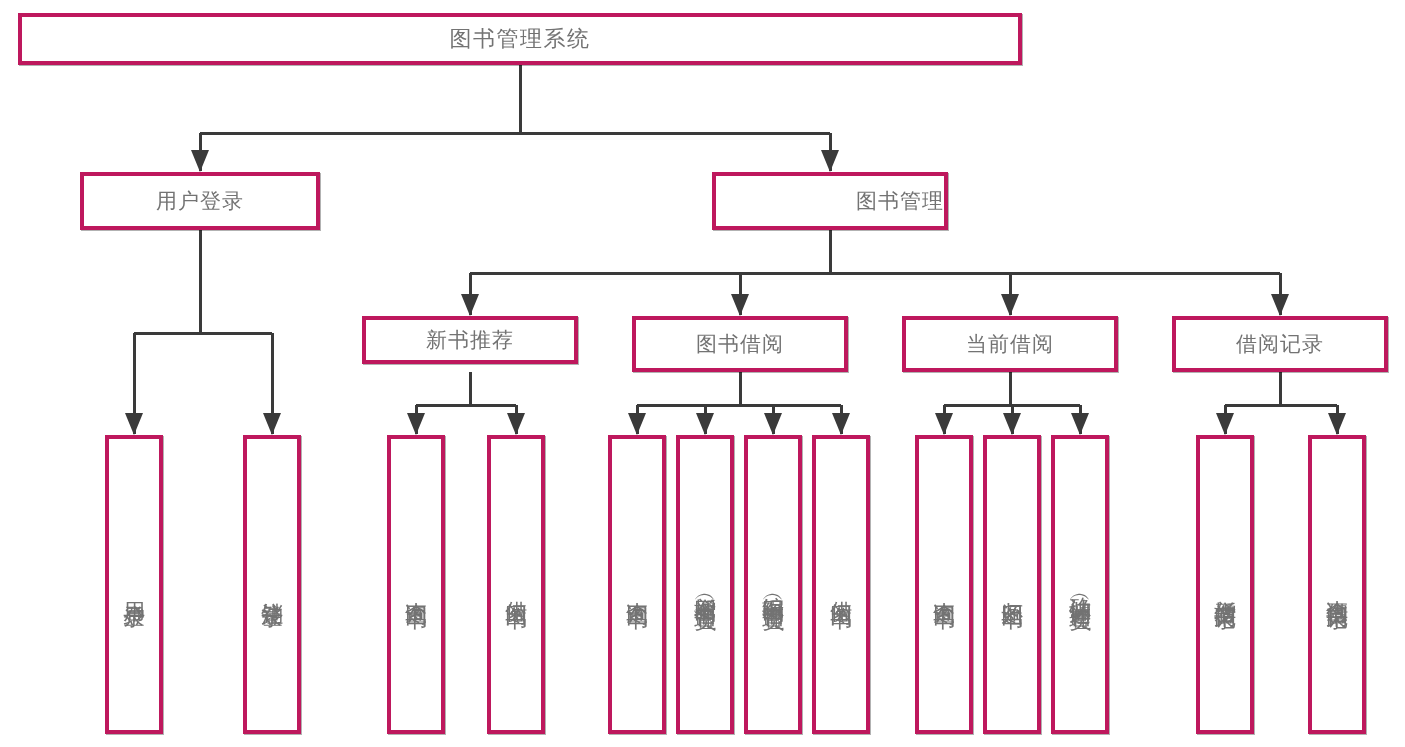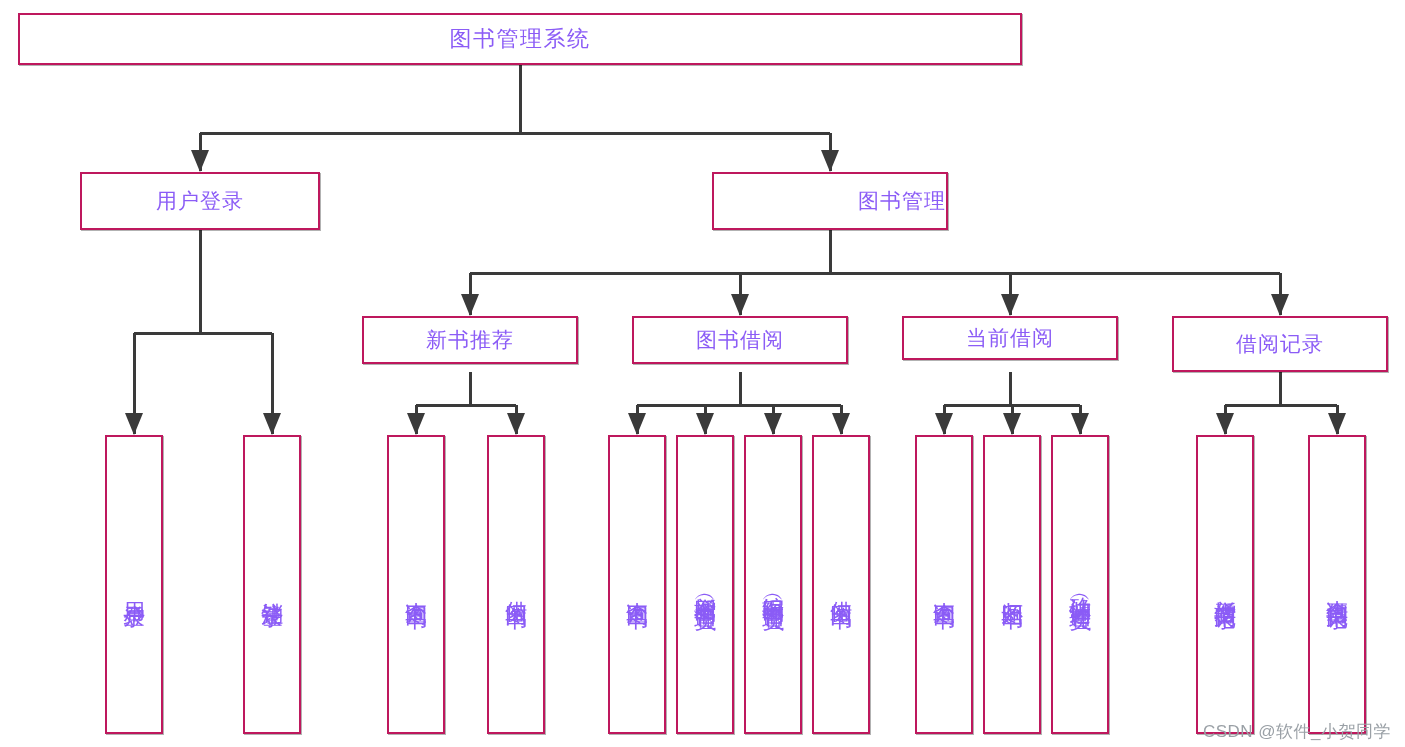--- a/index.html
+++ b/index.html
@@ -22,26 +22,26 @@
     position: absolute;
     left: 0;
     top: 0;
     width: 1405px;
     height: 747px;
     pointer-events: none;
   }
   .node {
     position: absolute;
     box-sizing: border-box;
-    border: 2px solid #be185d;
+    border: 4px solid #be185d;
     background: #ffffff;
     display: flex;
     align-items: center;
     justify-content: center;
-    color: #8b5cf6;
+    color: #737373;
     box-shadow: 1px 1px 0 rgba(0,0,0,0.30);
   }
   .node-label {
     display: block;
     text-align: center;
     line-height: 1.18;
     white-space: nowrap;
   }
   
   .node.h .node-label {
@@ -143,24 +143,24 @@
       </div>
       <div class="node h" style="left: 80px; top: 172px; width: 240px; height: 58px;">
         <span class="node-label">用户登录</span>
       </div>
       <div class="node h" style="left: 712px; top: 172px; width: 236px; height: 58px; justify-content: flex-end;">
         <span class="node-label">图书管理</span>
       </div>
       <div class="node h" style="left: 362px; top: 316px; width: 216px; height: 48px;">
         <span class="node-label">新书推荐</span>
       </div>
-      <div class="node h" style="left: 632px; top: 316px; width: 216px; height: 48px;">
+      <div class="node h" style="left: 632px; top: 316px; width: 216px; height: 56px;">
         <span class="node-label">图书借阅</span>
       </div>
-      <div class="node h" style="left: 902px; top: 316px; width: 216px; height: 44px;">
+      <div class="node h" style="left: 902px; top: 316px; width: 216px; height: 56px;">
         <span class="node-label">当前借阅</span>
       </div>
       <div class="node h" style="left: 1172px; top: 316px; width: 216px; height: 56px; align-items: center;">
         <span class="node-label">借阅记录</span>
       </div>
       <div class="node v" style="left: 105px; top: 435px; width: 58px; height: 299px;">
         <span class="node-label">用户登录</span>
       </div>
       <div class="node v" style="left: 243px; top: 435px; width: 58px; height: 299px;">
         <span class="node-label">注销登录</span>
@@ -193,14 +193,13 @@
         <span class="node-label">确认归还（管理员）</span>
       </div>
       <div class="node v" style="left: 1196px; top: 435px; width: 58px; height: 299px;">
         <span class="node-label">新增借阅记录</span>
       </div>
       <div class="node v" style="left: 1308px; top: 435px; width: 58px; height: 299px;">
         <span class="node-label">查询借阅记录</span>
       </div>
     </div>
 
-  <div class="watermark">CSDN @软件_小贺同学</div>
 </div>
 
 </body></html>

